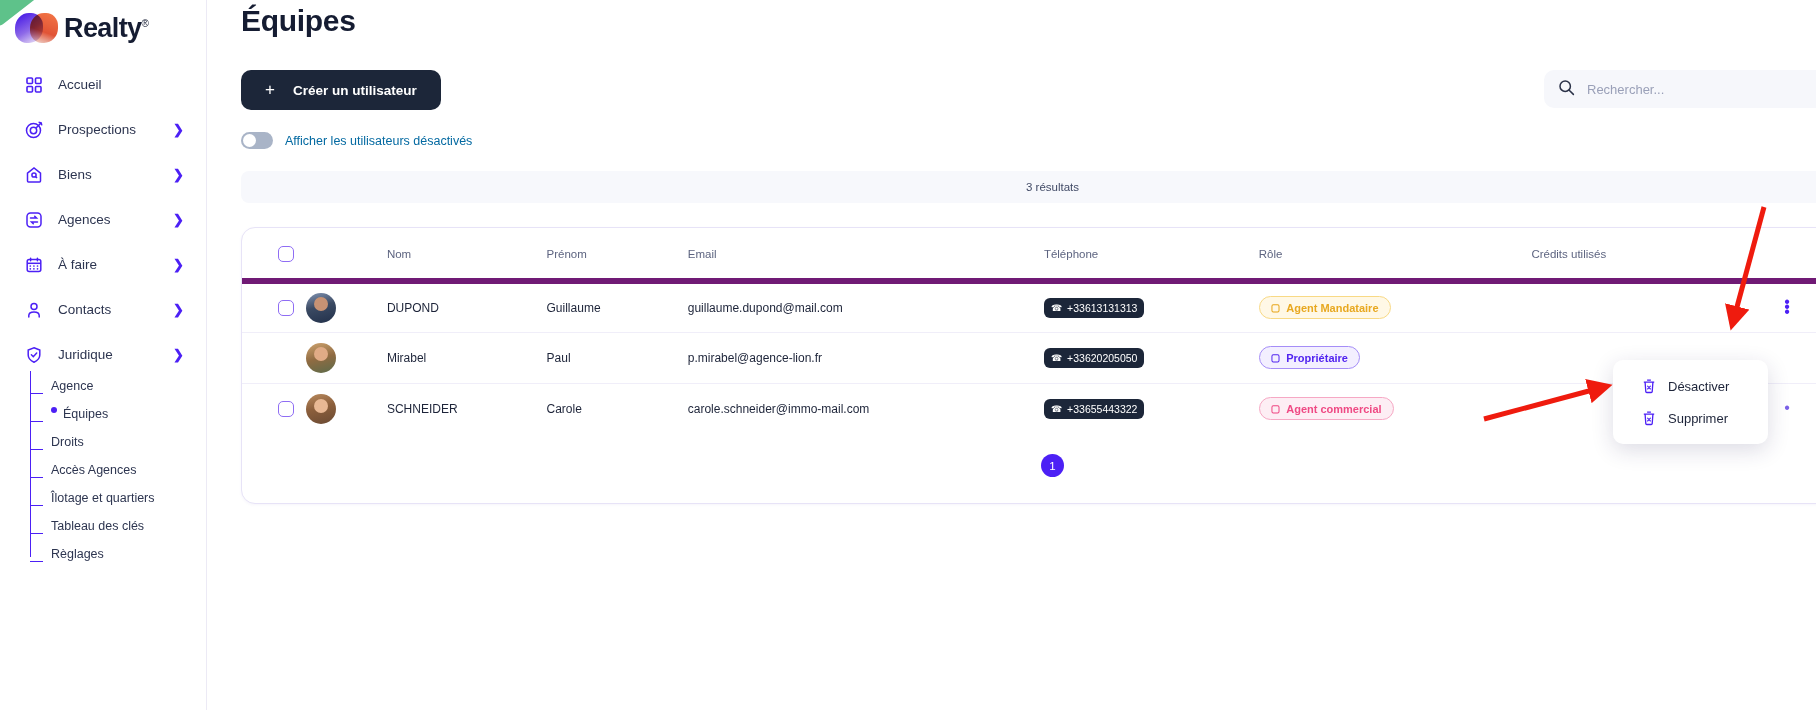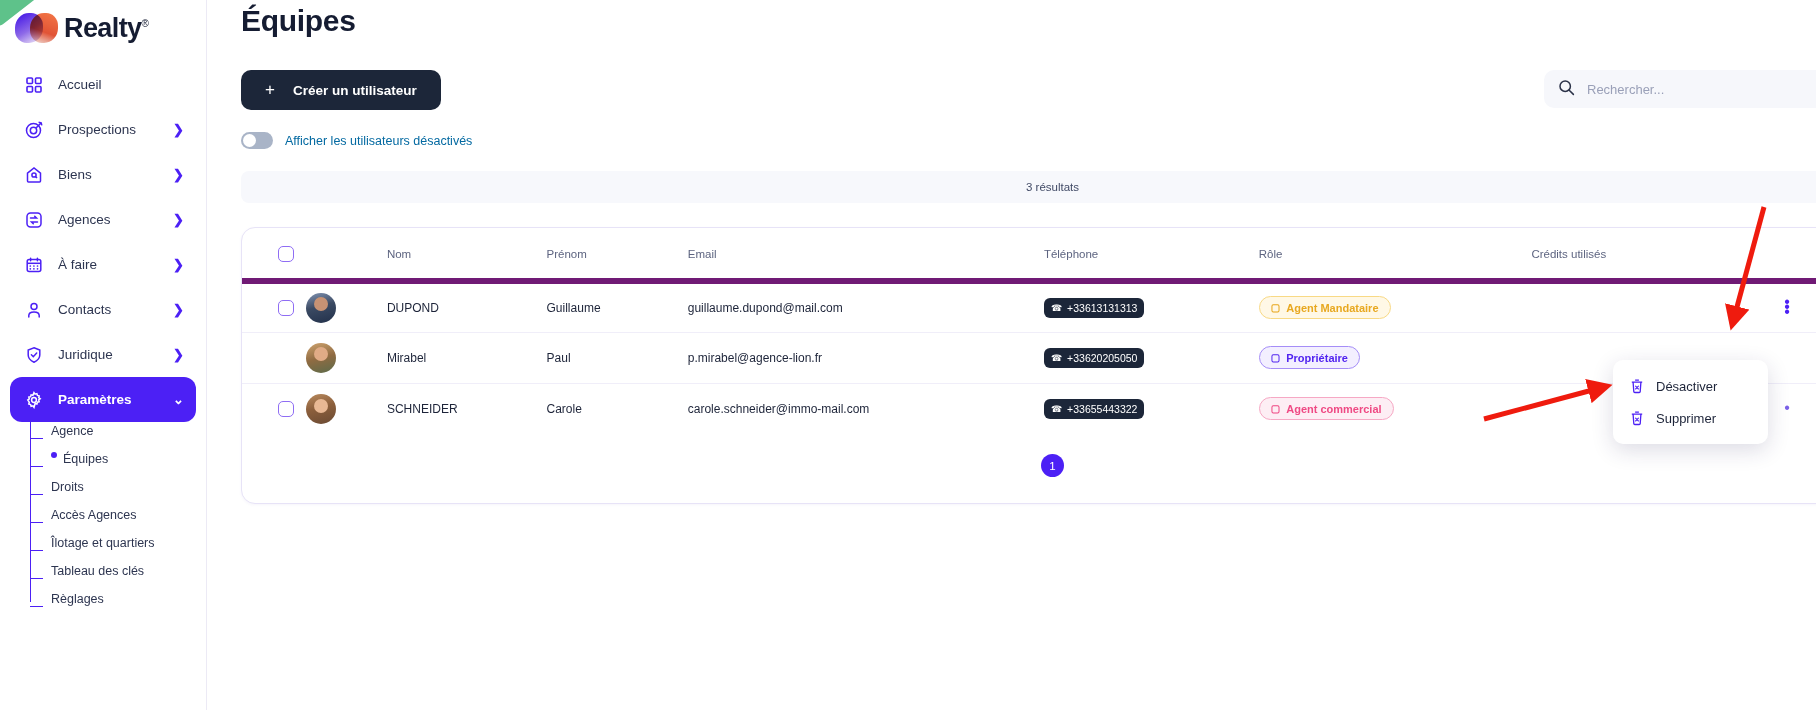--- a/index.html
+++ b/index.html
@@ -163,21 +163,21 @@
   .pager { display: flex; justify-content: center; align-items: center; padding: 20px 0 26px; }
   .pg-num {
     width: 23px; height: 23px; border-radius: 50%; background: #4c20f5;
     color: #fff; font-size: 11.5px; display: flex; align-items: center; justify-content: center; cursor: pointer;
   }
 
   
   .ctx-menu {
     position: absolute; right: 48px; top: 360px; width: 155px;
     background: #fff; border-radius: 10px;
-    box-shadow: 0 6px 22px rgba(40,30,90,.16); padding: 10px 0;
+    box-shadow: 0 6px 22px rgba(40,30,90,.16); padding: 10px 12px;
     z-index: 20;
   }
   .ctx-item {
     display: flex; align-items: center; gap: 11px;
     padding: 8px 16px; font-size: 13px; color: #1d2439; cursor: pointer; font-weight: 500;
   }
   .ctx-item svg { flex: 0 0 16px; }
 
   
   .anno { position: absolute; inset: 0; pointer-events: none; z-index: 30; }
@@ -278,30 +278,20 @@
         <span class="ico">
           <svg width="18" height="18" viewBox="0 0 18 18" fill="none" stroke="currentColor" stroke-width="1.5">
             <path d="M9 1.8 l5.8 2.2 v5 c0 3.3-2.5 5.7-5.8 7.2 -3.3-1.5-5.8-3.9-5.8-7.2 V4 Z"></path>
             <path d="M6.4 8.8 l1.9 1.9 3.4-3.6" stroke-linecap="round"></path>
           </svg>
         </span>
         <span class="lbl">Juridique</span>
         <span class="chev">❯</span>
       </div>
 
-      <div class="nav-item active">
-        <span class="ico">
-          <svg width="18" height="18" viewBox="0 0 18 18" fill="none" stroke="currentColor" stroke-width="1.5">
-            <circle cx="9" cy="9" r="2.4"></circle>
-            <path d="M9 1.6 l1.1 1.5 1.8-.5 .5 1.8 1.8 .5 -.5 1.8 1.5 1.1 -1.5 1.1 .5 1.8 -1.8 .5 -.5 1.8 -1.8-.5 L9 16.4 l-1.1-1.5 -1.8 .5 -.5-1.8 -1.8-.5 .5-1.8 L2.8 9 l1.5-1.1 -.5-1.8 1.8-.5 .5-1.8 1.8 .5 Z"></path>
-          </svg>
-        </span>
-        <span class="lbl">Paramètres</span>
-        <span class="chev">⌄</span>
-      </div>
 
       <div class="subnav">
         <div class="sub-item">
           <span class="lbl">Agence</span>
         </div>
         <div class="sub-item">
           <span class="dot"></span>
           <span class="lbl">Équipes</span>
         </div>
         <div class="sub-item">

